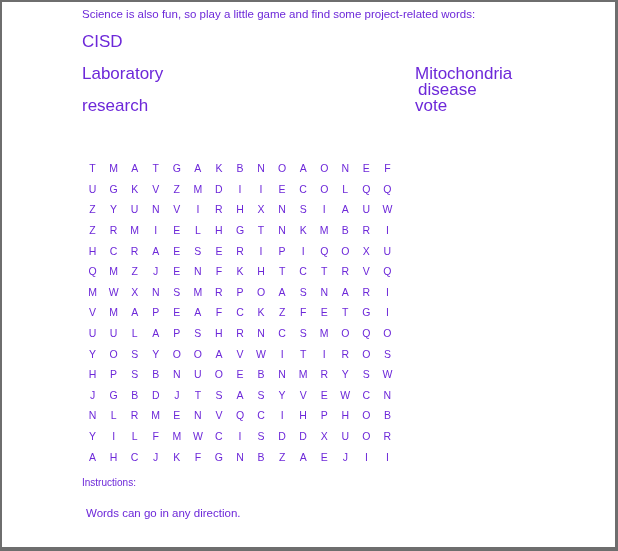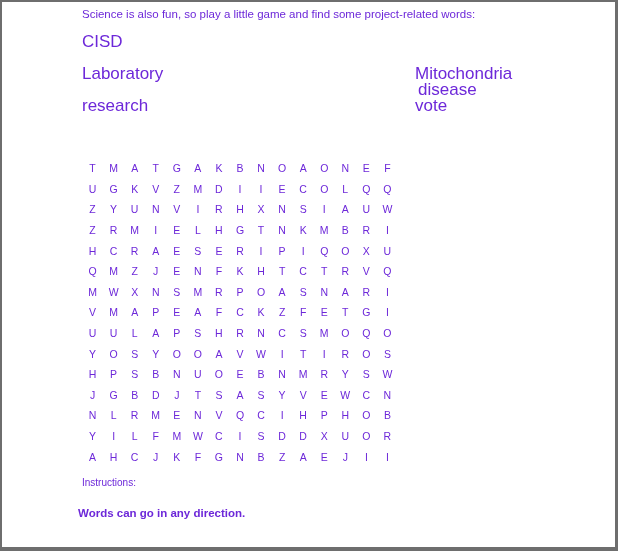--- a/index.html
+++ b/index.html
@@ -28,21 +28,21 @@
     grid-auto-rows: 20.6px;
   }
   .cell {
     display: flex;
     align-items: center;
     justify-content: center;
     font-size: 10.5px;
     letter-spacing: 0;
   }
   .instr-heading { left: 80px; top: 474px; font-size: 10px; line-height: 14px; }
-  .instr-line-0 { left: 76px; top: 504px; font-size: 11.5px; line-height: 14px; font-weight: bold; }
+  .instr-line-0 { left: 84px; top: 504px; font-size: 11.5px; line-height: 14px; }
   .instr-line-1 { left: 80px; top: 522px; font-size: 11.5px; line-height: 14px; }
 </style>
 </head>
 <body>
 
 <div class="page">
   <div class="abs title">Science is also fun, so play a little game and find some project-related words:</div>
 
   <div id="word-list">
       <div class="abs word-item" style="left: 80px; top: 33px;">CISD</div>

